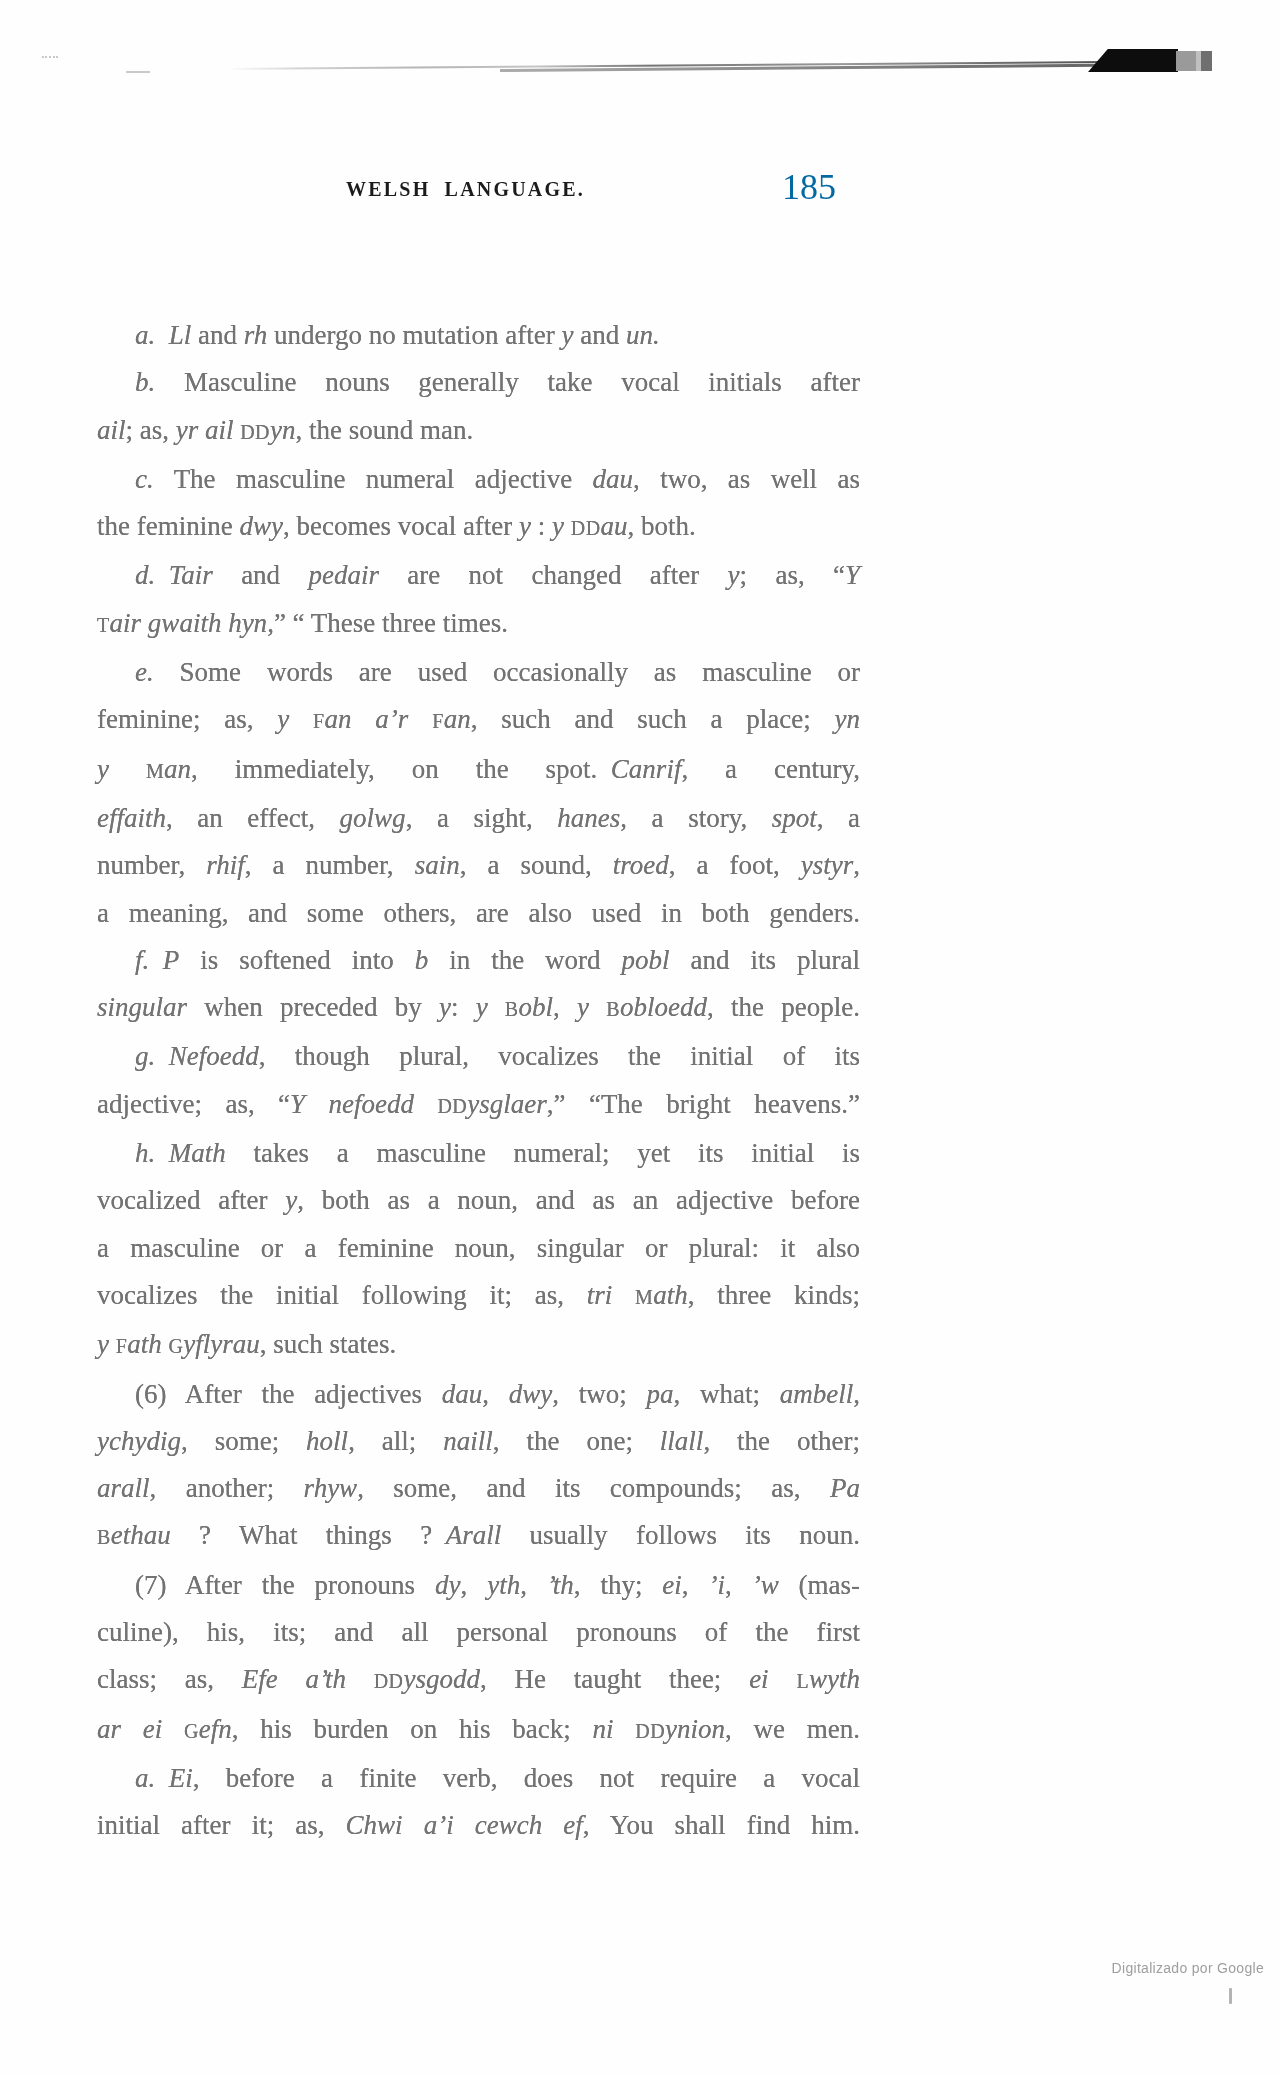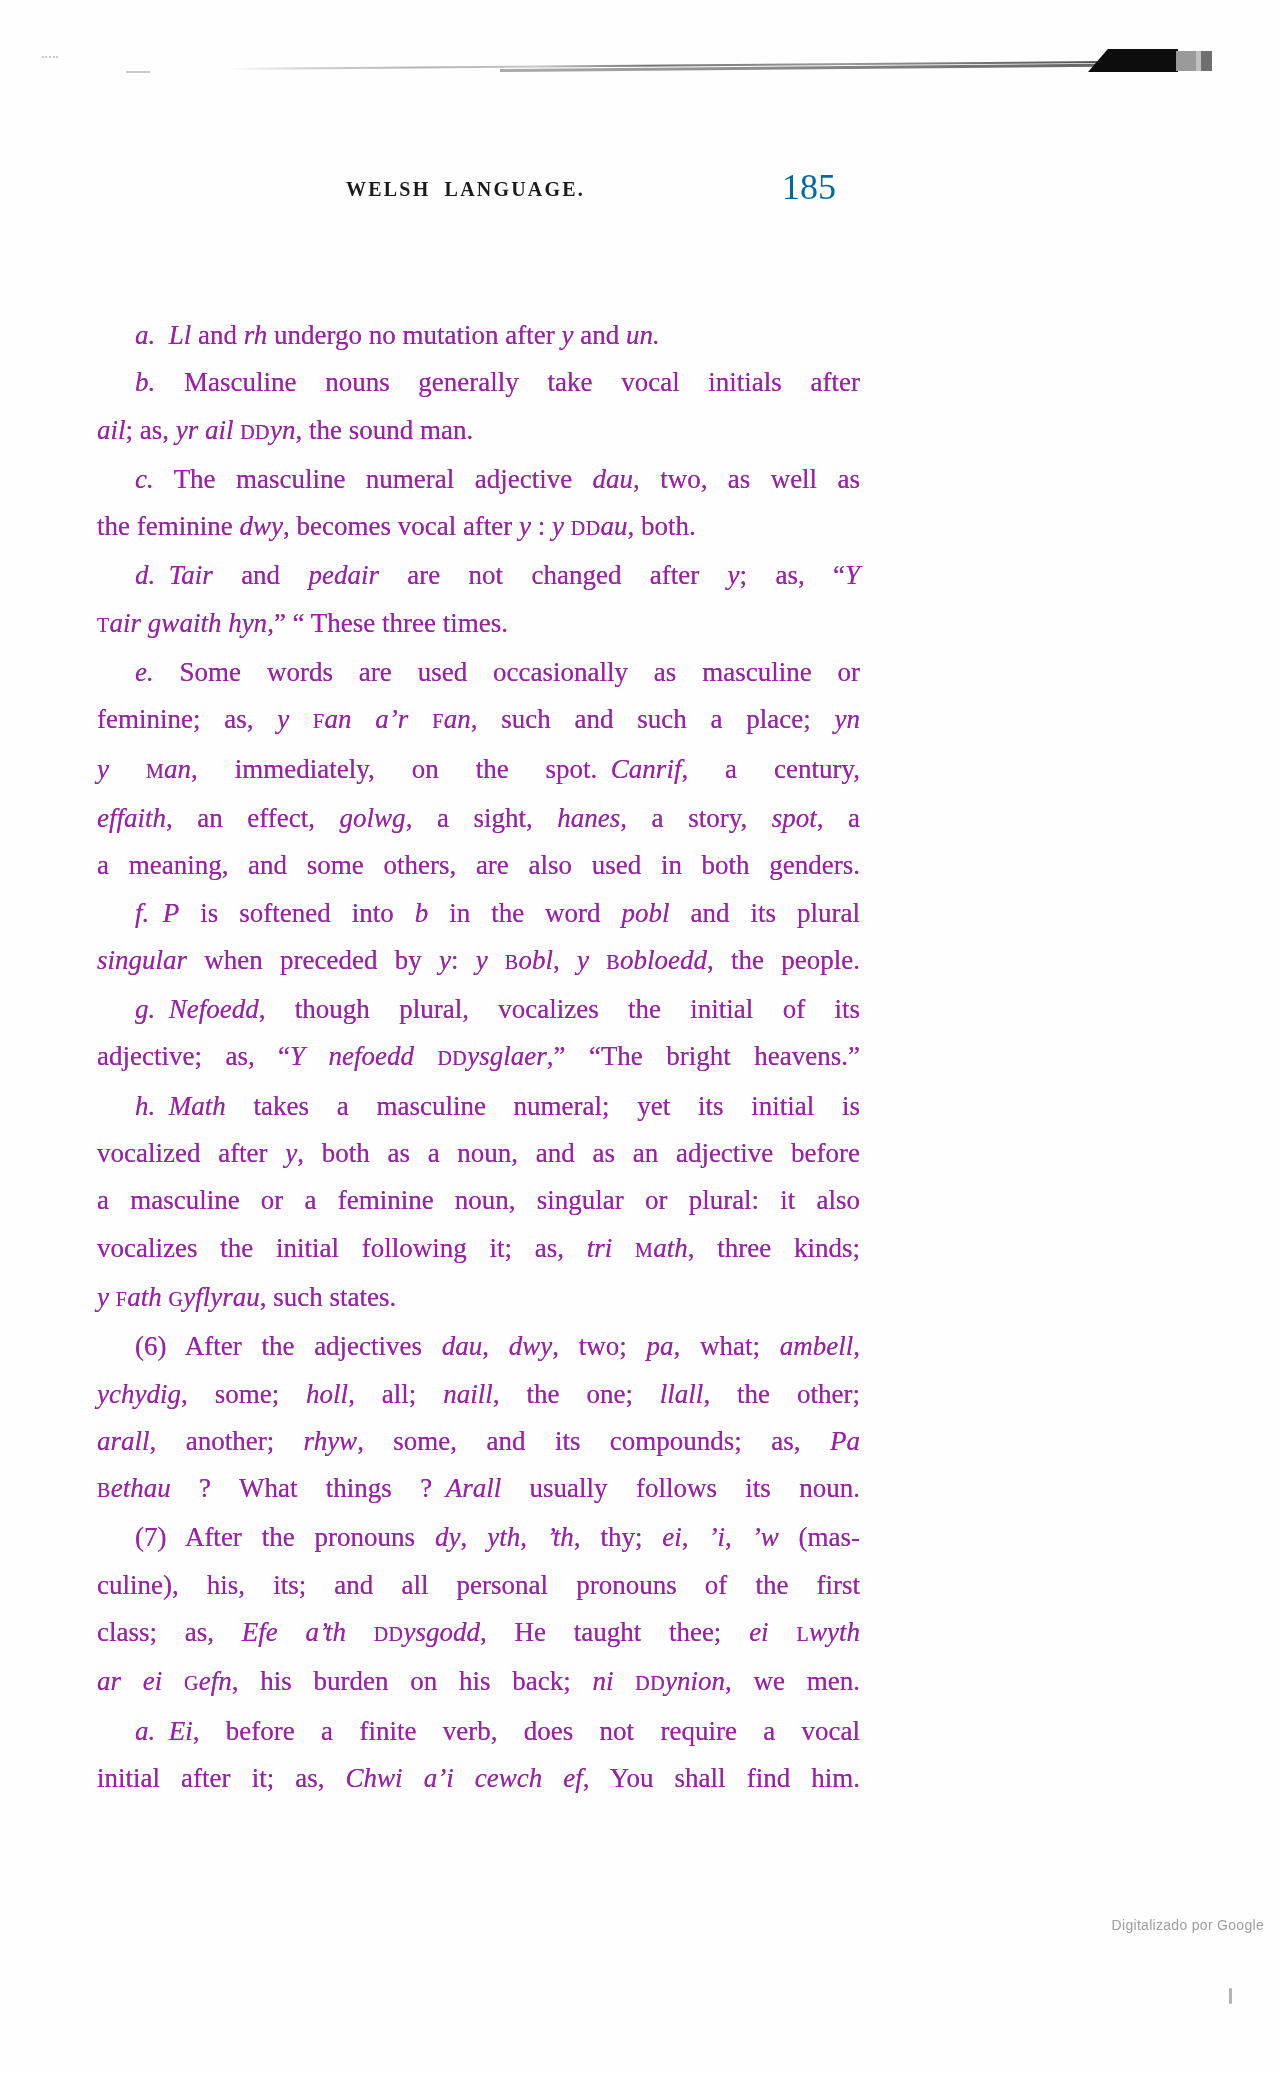--- a/index.html
+++ b/index.html
@@ -101,21 +101,21 @@
     position: absolute;
     right: 24px; top: 0;
     font-size: 36px;
     color: #0369a1;
   }
 
   .text-block {
     position: absolute;
     left: 0; top: 312px;
     width: 763px;
-    color: #a21caf;
+    color: #737373;
     font-size: 27px;
     line-height: 47.3px;
     text-shadow: 0 0 0.5px rgba(10,10,10,0.55);
   }
   .line {
     text-align: left;
     text-align-last: auto;
   }
   .line.justify {
     text-align: justify;
@@ -125,21 +125,21 @@
   .it { font-style: italic; }
   .sc {
     font-style: normal;
     text-transform: uppercase;
     font-size: 0.74em;
     letter-spacing: 0.4px;
   }
 
   .watermark {
     position: absolute;
-    right: 16px; top: 1917px;
+    right: 16px; top: 1960px;
     font-family: "Liberation Sans", "DejaVu Sans", sans-serif;
     font-size: 14px;
     letter-spacing: 0.3px;
     color: #9e9e9e;
   }
 </style>
 </head>
 <body>
 
 <div class="page">
@@ -162,20 +162,21 @@
         <div class="line indent justify"><span class="it">b.</span><span> Masculine nouns generally take vocal initials after</span></div>
         <div class="line"><span class="it">ail</span><span>; as, </span><span class="it">yr ail </span><span class="sc">dd</span><span class="it">yn</span><span>, the sound man.</span></div>
         <div class="line indent justify"><span class="it">c.</span><span> The masculine numeral adjective </span><span class="it">dau</span><span>, two, as well as</span></div>
         <div class="line"><span>the feminine </span><span class="it">dwy</span><span>, becomes vocal after </span><span class="it">y</span><span> : </span><span class="it">y </span><span class="sc">dd</span><span class="it">au</span><span>, both.</span></div>
         <div class="line indent justify"><span class="it">d.</span><span> </span><span class="it">Tair</span><span> and </span><span class="it">pedair</span><span> are not changed after </span><span class="it">y</span><span>; as, “</span><span class="it">Y</span></div>
         <div class="line"><span class="sc">t</span><span class="it">air gwaith hyn</span><span>,” “ These three times.</span></div>
         <div class="line indent justify"><span class="it">e.</span><span> Some words are used occasionally as masculine or</span></div>
         <div class="line justify"><span>feminine; as, </span><span class="it">y </span><span class="sc">f</span><span class="it">an a’r </span><span class="sc">f</span><span class="it">an</span><span>, such and such a place; </span><span class="it">yn</span></div>
         <div class="line justify"><span class="it">y </span><span class="sc">m</span><span class="it">an</span><span>, immediately, on the spot. </span><span class="it">Canrif</span><span>, a century,</span></div>
         <div class="line justify"><span class="it">effaith</span><span>, an effect, </span><span class="it">golwg</span><span>, a sight, </span><span class="it">hanes</span><span>, a story, </span><span class="it">spot</span><span>, a</span></div>
+        <div class="line justify"><span>number, </span><span class="it">rhif</span><span>, a number, </span><span class="it">sain</span><span>, a sound, </span><span class="it">troed</span><span>, a foot, </span><span class="it">ystyr</span><span>,</span></div>
         <div class="line justify"><span>a meaning, and some others, are also used in both genders.</span></div>
         <div class="line indent justify"><span class="it">f.</span><span> </span><span class="it">P</span><span> is softened into </span><span class="it">b</span><span> in the word </span><span class="it">pobl</span><span> and its plural</span></div>
         <div class="line justify"><span class="it">singular</span><span> when preceded by </span><span class="it">y</span><span>: </span><span class="it">y </span><span class="sc">b</span><span class="it">obl</span><span>, </span><span class="it">y </span><span class="sc">b</span><span class="it">obloedd</span><span>, the people.</span></div>
         <div class="line indent justify"><span class="it">g.</span><span> </span><span class="it">Nefoedd</span><span>, though plural, vocalizes the initial of its</span></div>
         <div class="line justify"><span>adjective; as, “</span><span class="it">Y nefoedd </span><span class="sc">dd</span><span class="it">ysglaer</span><span>,” “The bright heavens.”</span></div>
         <div class="line indent justify"><span class="it">h.</span><span> </span><span class="it">Math</span><span> takes a masculine numeral; yet its initial is</span></div>
         <div class="line justify"><span>vocalized after </span><span class="it">y</span><span>, both as a noun, and as an adjective before</span></div>
         <div class="line justify"><span>a masculine or a feminine noun, singular or plural: it also</span></div>
         <div class="line justify"><span>vocalizes the initial following it; as, </span><span class="it">tri </span><span class="sc">m</span><span class="it">ath</span><span>, three kinds;</span></div>
         <div class="line"><span class="it">y </span><span class="sc">f</span><span class="it">ath </span><span class="sc">g</span><span class="it">yflyrau</span><span>, such states.</span></div>

